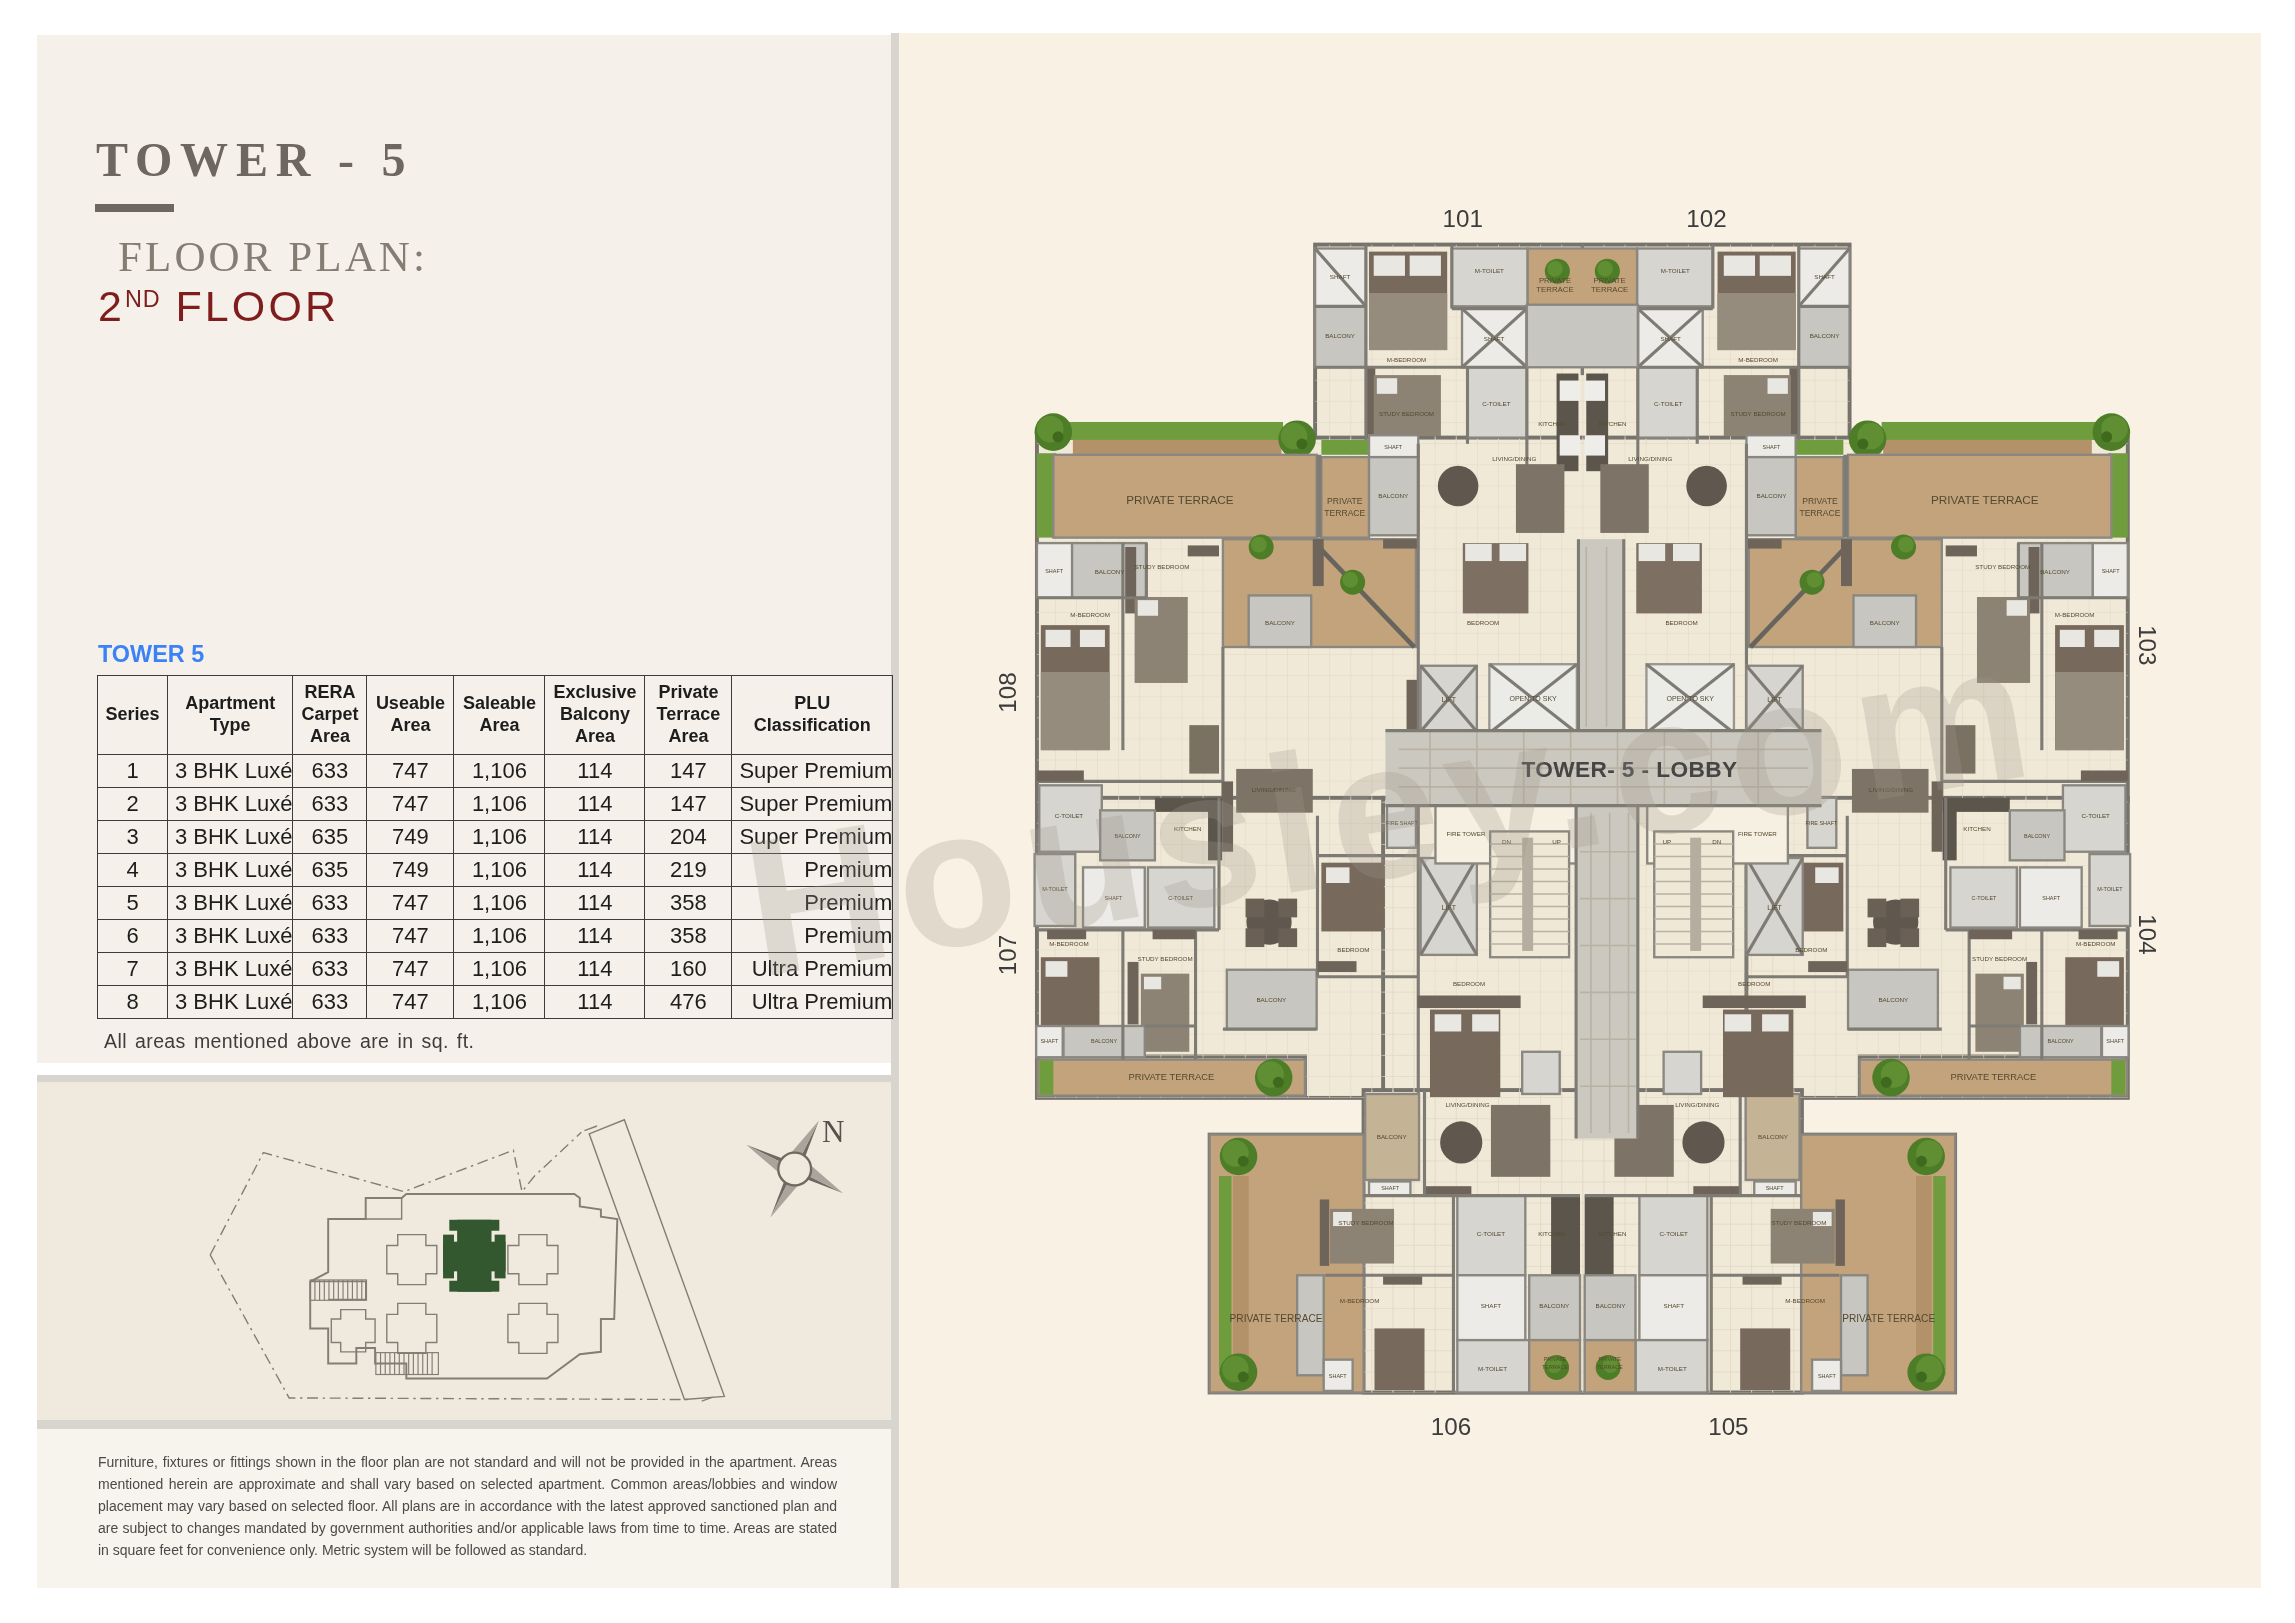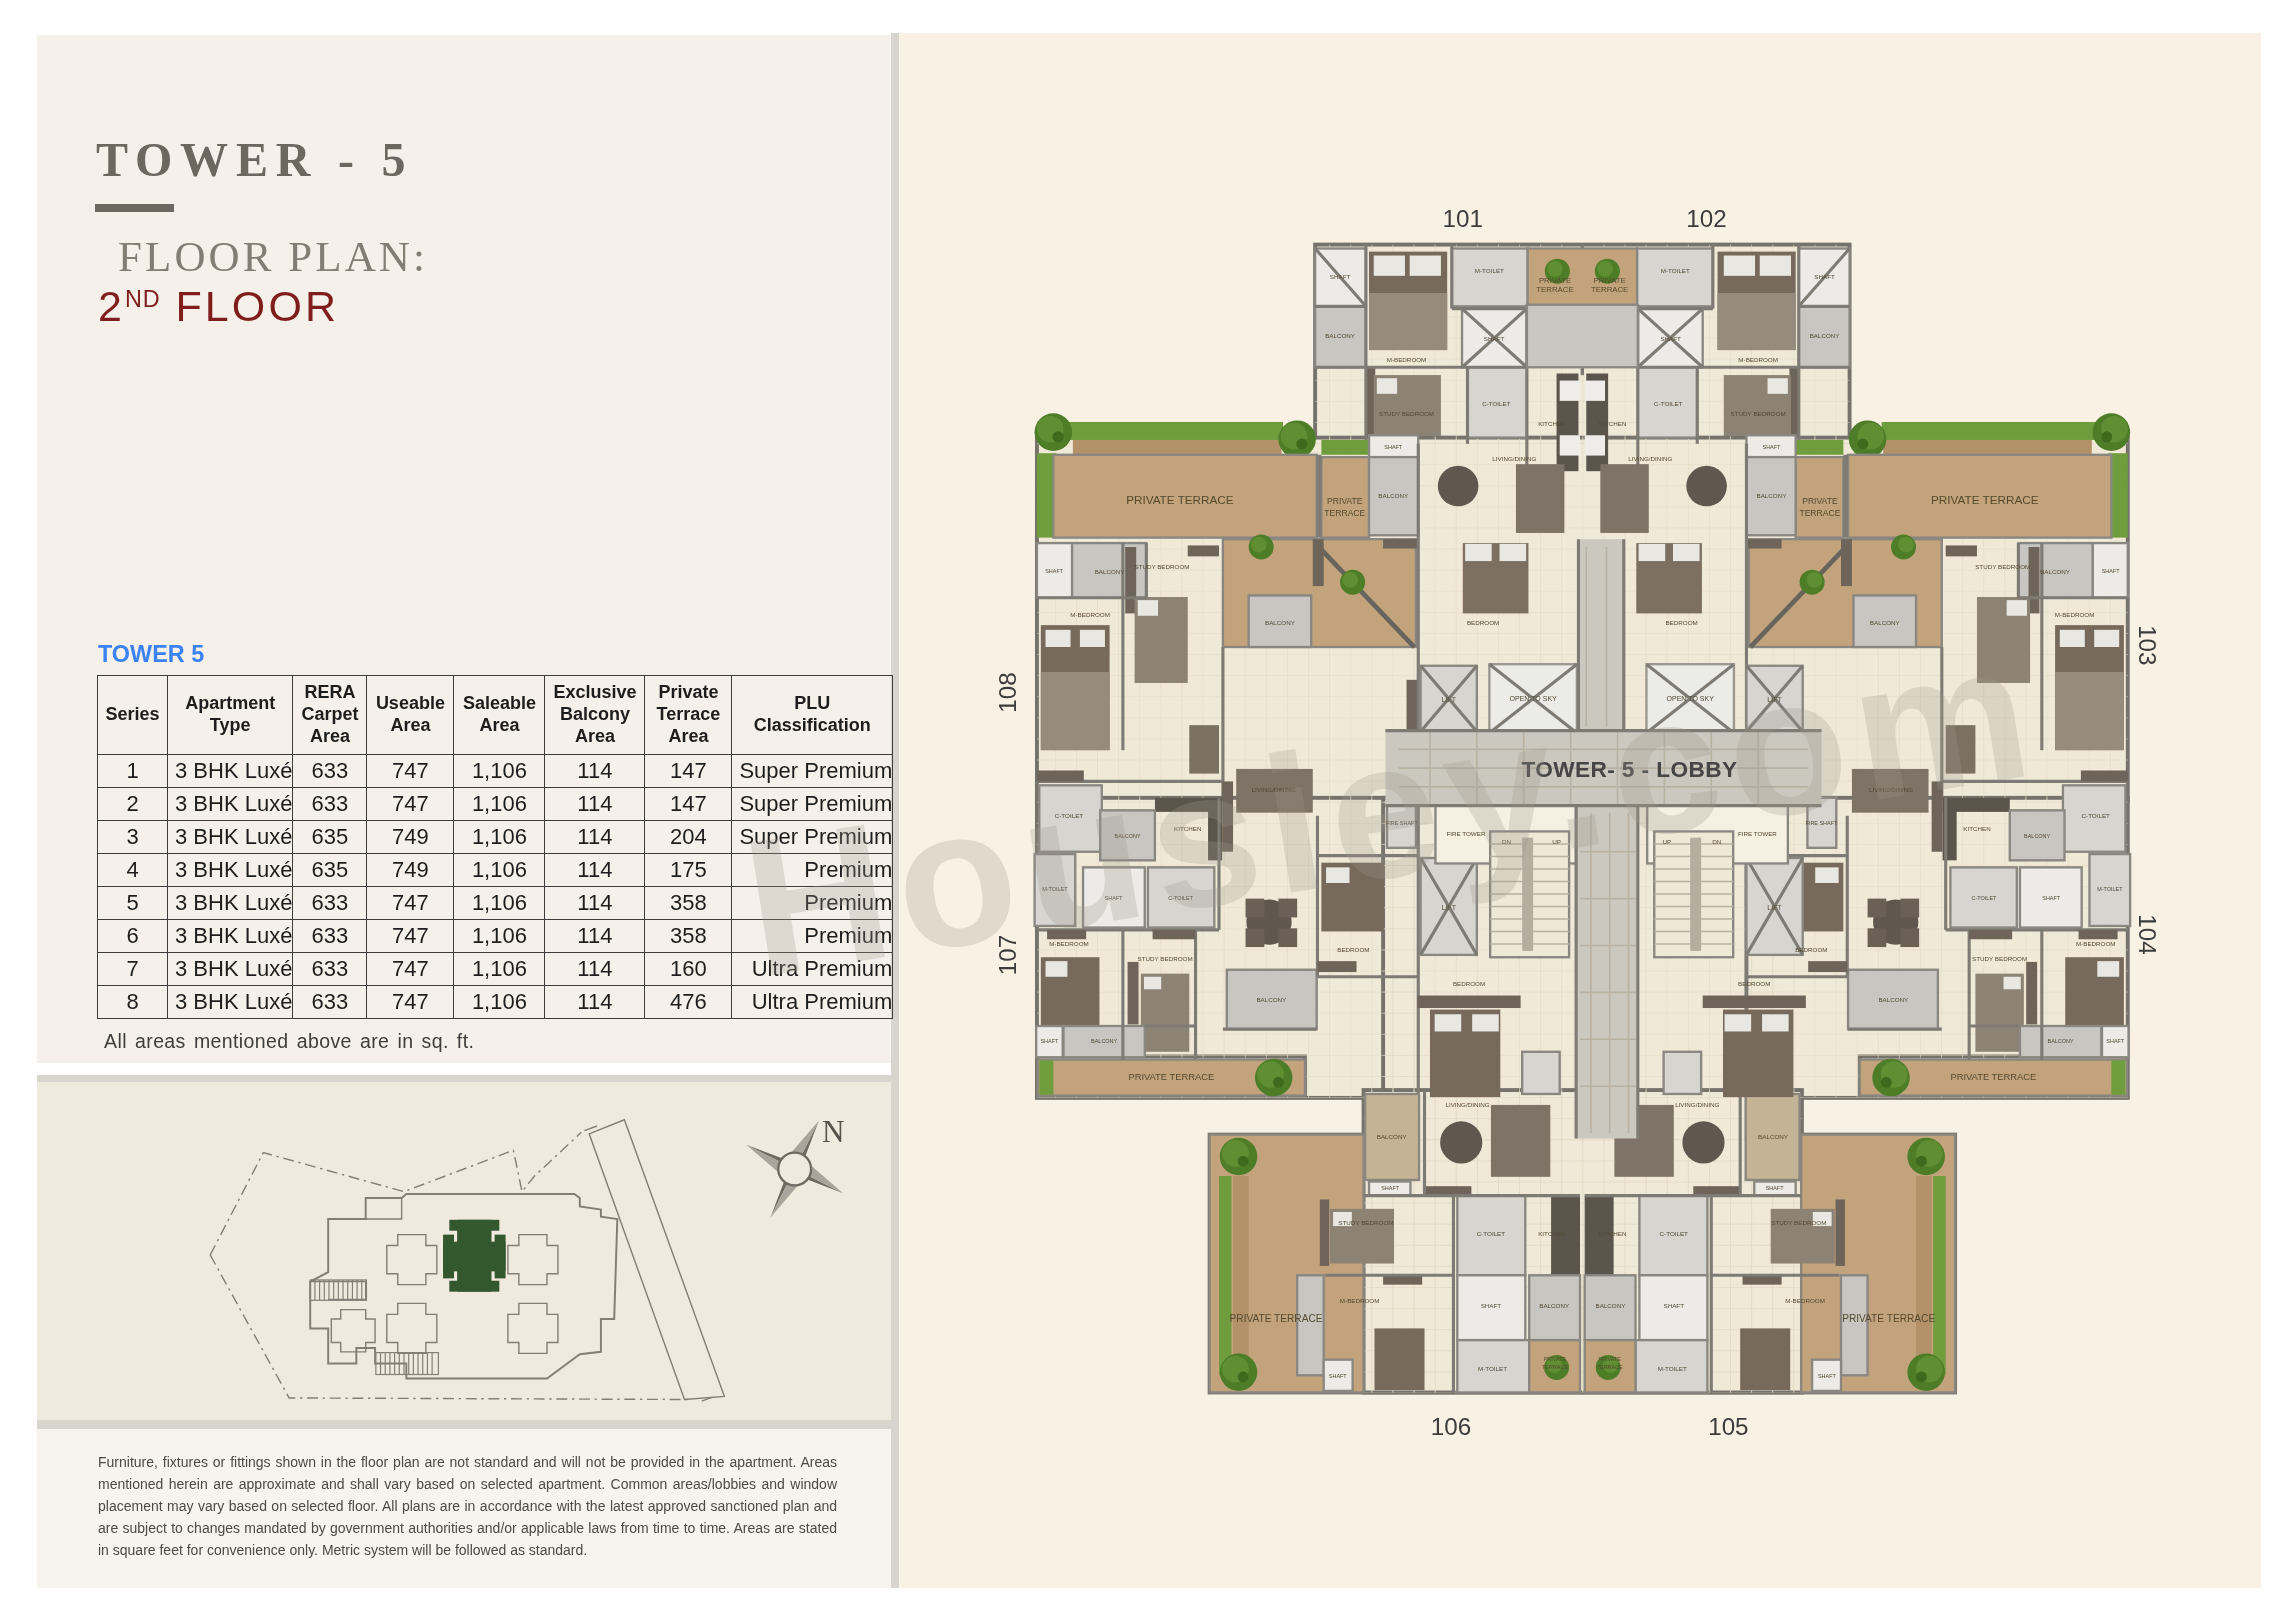--- a/index.html
+++ b/index.html
@@ -103,21 +103,21 @@
           <td>204</td>
           <td class="l">Super Premium</td>
         </tr>
 <tr style="height:33px">
           <td>4</td>
           <td class="l">3 BHK Luxé</td>
           <td>635</td>
           <td>749</td>
           <td>1,106</td>
           <td>114</td>
-          <td>175</td>
+          <td>219</td>
           <td class="l">Premium</td>
         </tr>
 <tr style="height:33px">
           <td>5</td>
           <td class="l">3 BHK Luxé</td>
           <td>633</td>
           <td>747</td>
           <td>1,106</td>
           <td>114</td>
           <td>358</td>

